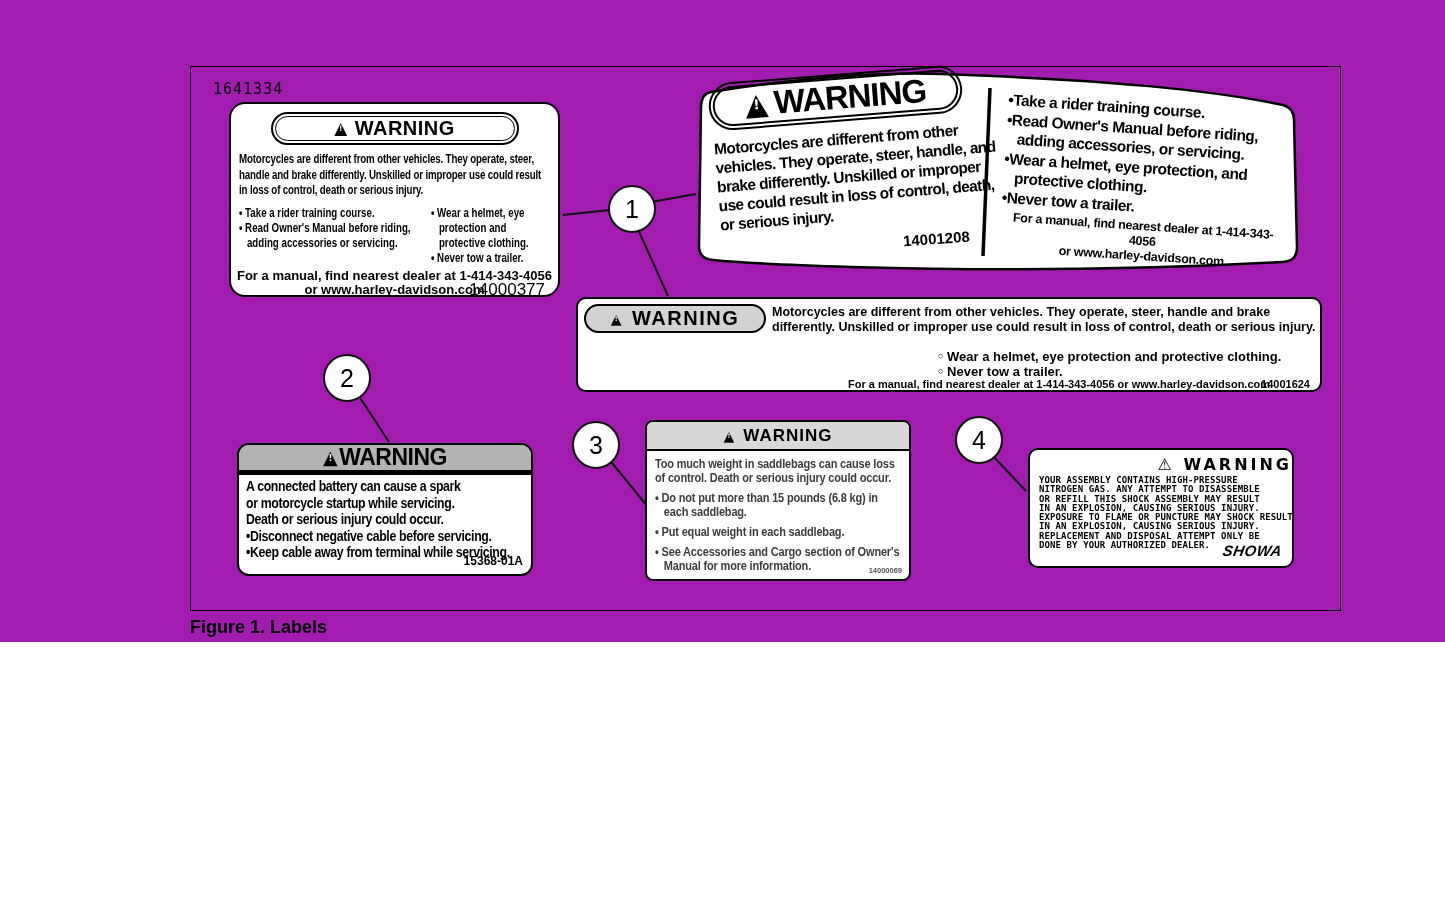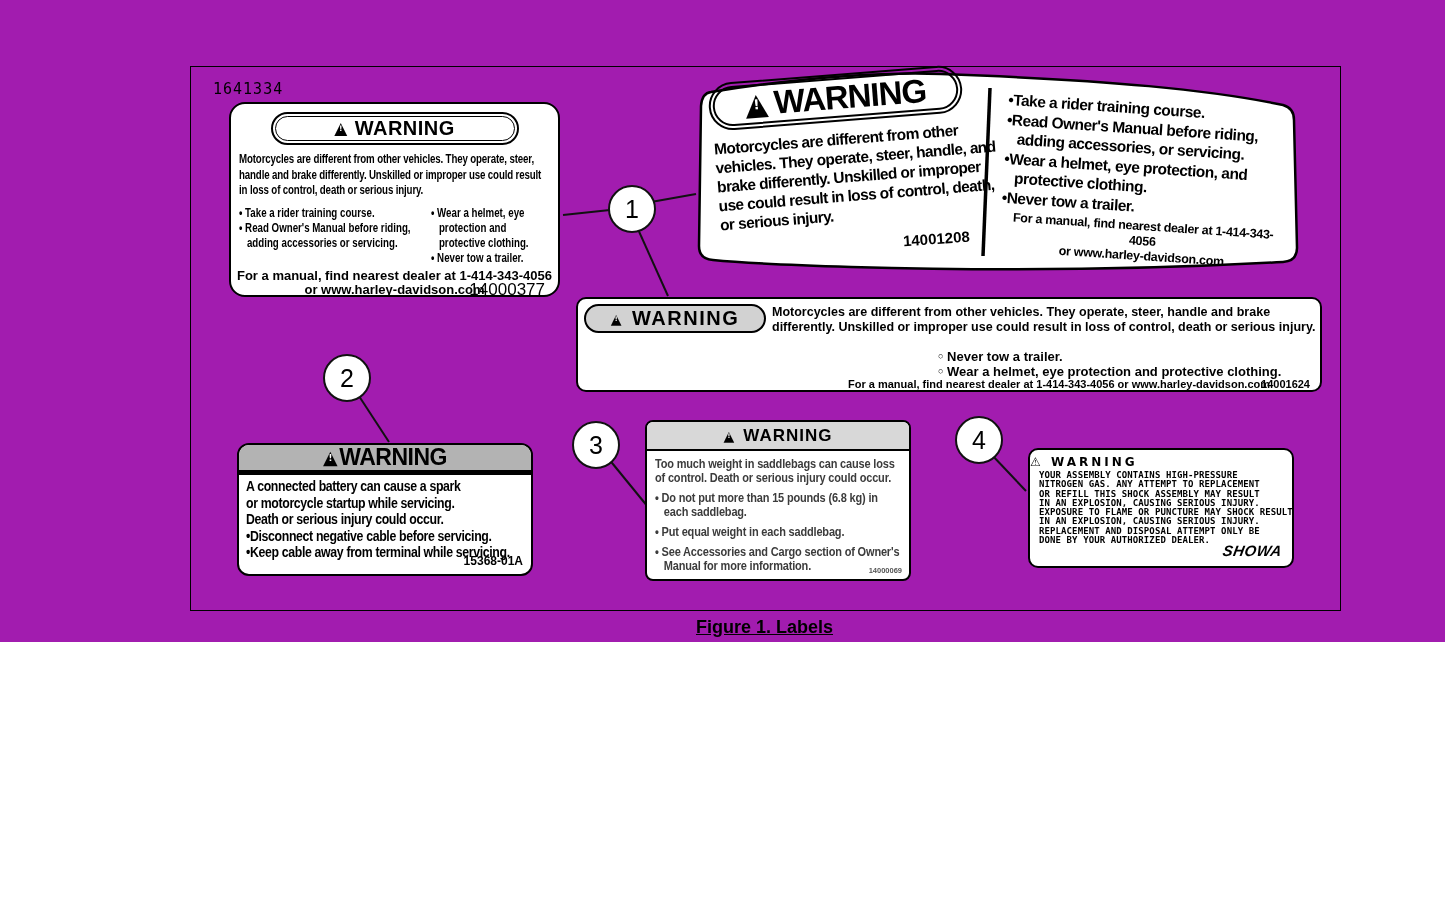--- a/index.html
+++ b/index.html
@@ -67,29 +67,29 @@
   .label-d .pn{position:absolute;right:8px;bottom:6px;font-weight:700;font-size:12px;}
   
   .label-e{left:645px;top:420px;width:266px;height:161px;border-radius:8px;overflow:hidden;}
   .label-e .hdr{height:27px;background:#d8d8d8;border-bottom:2px solid #000;display:flex;align-items:center;
                 justify-content:center;gap:8px;font-weight:700;font-size:17px;letter-spacing:1px;}
   .label-e .body{padding:6px 8px 0;color:#3c3c3c;font-weight:700;font-size:12.5px;line-height:14px;letter-spacing:-0.2px;}
   .label-e .bl{padding-left:10px;text-indent:-10px;margin-top:6px;}
   .label-e .pn{position:absolute;right:7px;bottom:4px;font-weight:700;font-size:7.5px;color:#555;}
   
   .label-f{left:1028px;top:448px;width:266px;height:120px;border-width:2.5px;border-radius:10px;}
-  .label-f .hdr{margin-top:5px;text-align:left;font-weight:700;font-size:12px;letter-spacing:3px;
+  .label-f .hdr{margin-top:5px;text-align:right;font-weight:700;font-size:16px;letter-spacing:3px;
                 font-family:"DejaVu Sans",sans-serif;}
   .label-f .body{padding:2px 9px 0;font-family:"DejaVu Sans Mono",monospace;font-weight:700;font-size:9px;
                  line-height:9.3px;letter-spacing:0.1px;}
   .label-f .body div{white-space:nowrap;}
   .label-f .logo{position:absolute;right:10px;bottom:7px;font-weight:700;font-style:italic;font-size:15px;
                  letter-spacing:0.5px;transform:skewX(-10deg);}
   
-  .caption{left:190px;top:617px;width:1149px;text-align:center;font-weight:700;font-size:18px;z-index:2;text-decoration:underline;}
+  .caption{left:190px;top:617px;width:1149px;text-align:left;font-weight:700;font-size:18px;z-index:2;}
   .page-footer{right:104px;top:822px;font-size:17px;z-index:2;}
 </style>
 </head>
 <body>
 
 <div class="page">
 
   <div class="abs figure-box"></div>
 
   <svg class="abs lines" width="1445" height="900" viewBox="0 0 1445 900">
@@ -161,22 +161,22 @@
     </div>
   </div>
 
   <div class="abs card label-c">
     <div class="pill">
       <span class="tri" style="font-size:14px"><span>▲</span><span class="ex">!</span></span>
       <span>WARNING</span>
     </div>
     <div class="body">Motorcycles are different from other vehicles.  They operate, steer, handle and brake differently.  Unskilled or improper use could result in loss of control, death or serious injury.</div>
     <div class="bcol2">
+      <div class="bl"><span class="b-circ">○</span> <span>Wear a helmet, eye protection and protective clothing.</span></div>
       <div class="bl"><span class="b-circ">○</span> <span>Never tow a trailer.</span></div>
-      <div class="bl"><span class="b-circ">○</span> <span>Wear a helmet, eye protection and protective clothing.</span></div>
     </div>
     <div class="foot">For a manual, find nearest dealer at 1-414-343-4056 or www.harley-davidson.com</div>
     <div class="pn">14001624</div>
   </div>
 
   <div class="abs card label-d">
     <div class="hdr">
       <span class="tri" style="font-size:19px"><span>▲</span><span class="ex">!</span></span>
       <span>WARNING</span>
     </div>
@@ -209,21 +209,21 @@
     <div class="pn">14000069</div>
   </div>
 
   <div class="abs card label-f">
     <div class="hdr">
       <span>⚠</span>
       <span>WARNING</span>
     </div>
     <div class="body">
       <div>YOUR ASSEMBLY CONTAINS HIGH-PRESSURE</div>
-      <div>NITROGEN GAS. ANY ATTEMPT TO REPLACEMENT</div>
+      <div>NITROGEN GAS. ANY ATTEMPT TO DISASSEMBLE</div>
       <div>OR REFILL THIS SHOCK ASSEMBLY MAY RESULT</div>
       <div>IN AN EXPLOSION, CAUSING SERIOUS INJURY.</div>
       <div>EXPOSURE TO FLAME OR PUNCTURE MAY SHOCK RESULT</div>
       <div>IN AN EXPLOSION, CAUSING SERIOUS INJURY.</div>
       <div>REPLACEMENT AND DISPOSAL ATTEMPT ONLY BE</div>
       <div>DONE BY YOUR AUTHORIZED DEALER.</div>
     </div>
     <div class="logo">SHOWA</div>
   </div>
 

